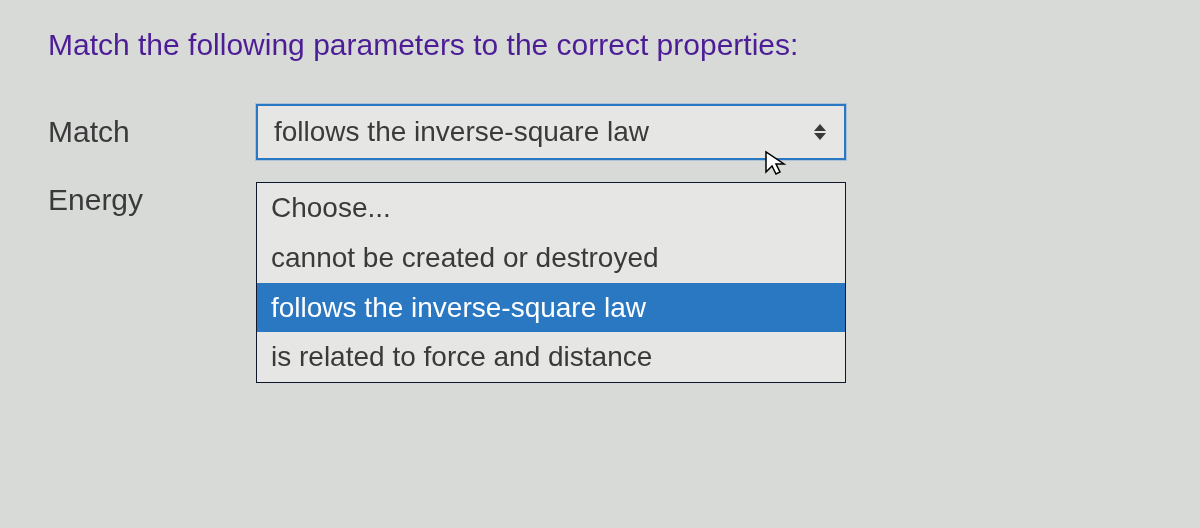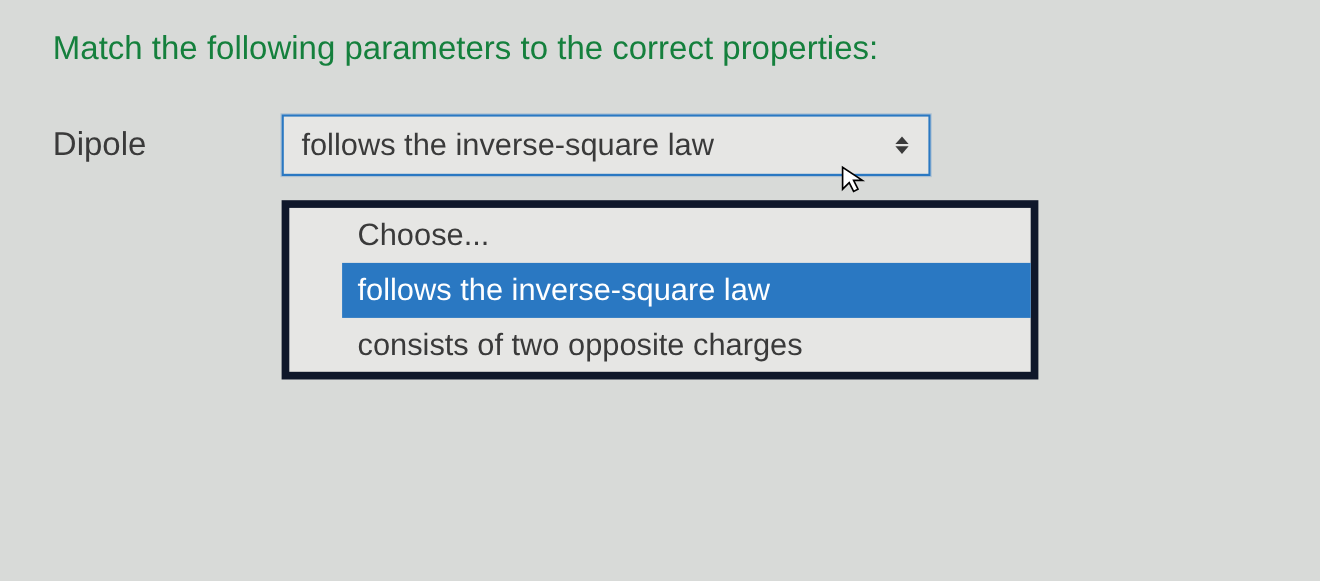--- a/index.html
+++ b/index.html
@@ -6,21 +6,21 @@
     body {
       width: 1200px;
       height: 528px;
       background: #d8dad8;
       font-family: Arial, Helvetica, sans-serif;
       padding: 28px 48px;
       position: relative;
     }
     .prompt-text {
       font-size: 30px;
-      color: #15803d;
+      color: #4c1d95;
       margin-bottom: 42px;
     }
     .match-grid {
       display: grid;
       grid-template-columns: 190px 590px;
       column-gap: 18px;
       align-items: start;
     }
     .row-label {
       font-size: 30px;
@@ -63,24 +63,23 @@
     .tri-down {
       width: 0; height: 0;
       border-left: 6px solid transparent;
       border-right: 6px solid transparent;
       border-top: 7px solid #3a3a3a;
     }
     .dropdown-panel {
       position: absolute;
       left: 256px;
       top: 182px;
-      width: 688px;
+      width: 590px;
       background: #e6e6e4;
-      border: 7px solid #0f172a;
-      padding-left: 48px;
+      border: 1px solid #0f172a;
     }
     .dropdown-option {
       font-size: 28px;
       color: #3a3a3a;
       padding: 6px 14px 6px 14px;
       line-height: 1.35;
     }
     .dropdown-option.highlight {
       background: #2a78c2;
       color: #ffffff;
@@ -110,40 +109,42 @@
     .cursor svg { width: 100%; height: 100%; }
   </style>
 </head>
 <body>
 
 <div class="prompt-text">Match the following parameters to the correct properties:</div>
 
 <div class="match-grid">
 
   <div class="labels-col">
-    <div class="row-label label-dipole">Dipole</div>
+    <div class="row-label label-dipole">Match</div>
+    <div class="row-label label-energy">Energy</div>
   </div>
 
   <div>
     <div class="select-row">
       <div class="select-box" style="width:100%;">
         <span>follows the inverse-square law</span>
         <span class="select-arrow">
           <span class="tri-up"></span>
           <span class="tri-down"></span>
         </span>
       </div>
     </div>
   </div>
 
 </div>
 
 <div class="dropdown-panel">
   <div class="dropdown-option">Choose...</div>
+  <div class="dropdown-option">cannot be created or destroyed</div>
   <div class="dropdown-option highlight">follows the inverse-square law</div>
-  <div class="dropdown-option">consists of two opposite charges</div>
+  <div class="dropdown-option">is related to force and distance</div>
 </div>
 
 <div class="cursor">
   <svg viewBox="0 0 24 28">
     <path d="M2 2 L2 22 L8 16 L12 24 L16 22 L12 14 L20 14 Z" fill="#ffffff" stroke="#000000" stroke-width="1.5"></path>
   </svg>
 </div>
 
 </body></html>

